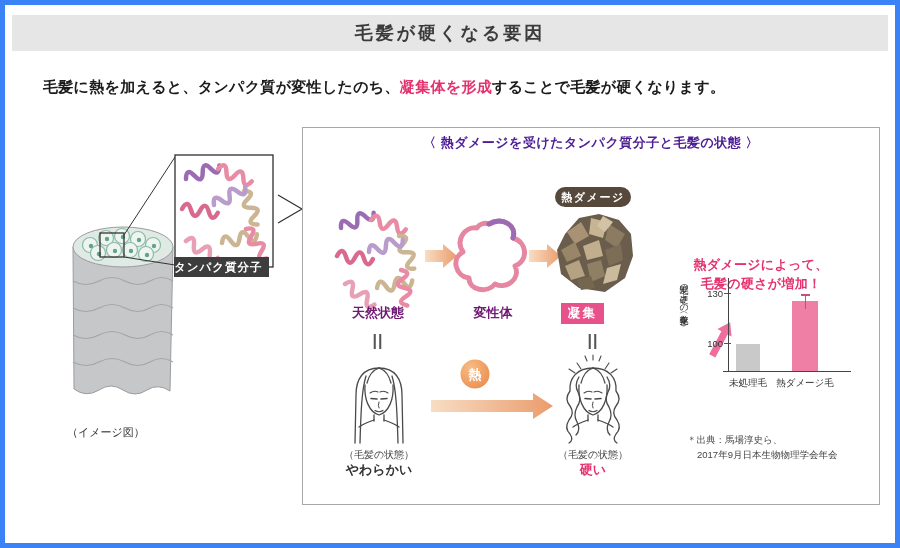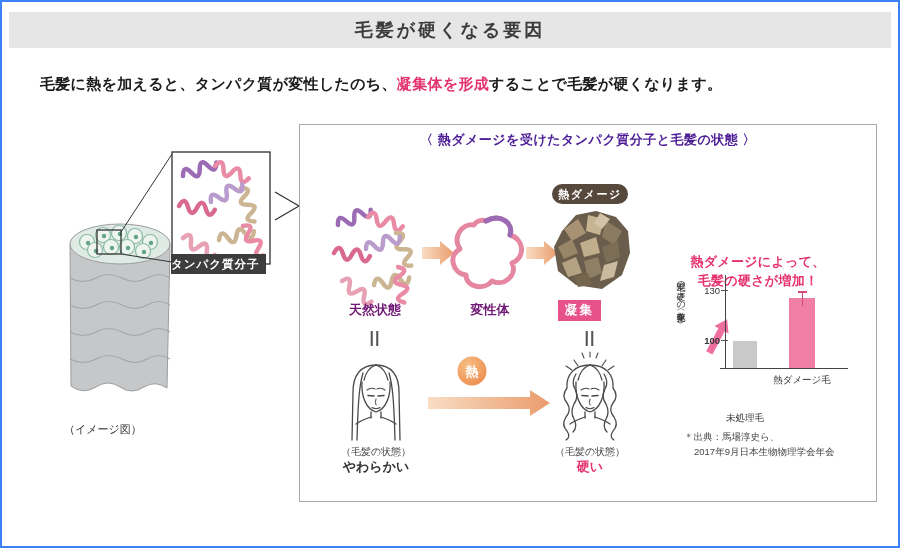--- a/index.html
+++ b/index.html
@@ -1,18 +1,18 @@
 <!DOCTYPE html>
 <html><head>
 <meta charset="utf-8">
 <style>
   * { margin:0; padding:0; box-sizing:border-box; }
   html,body { background:#fff; }
   body { font-family:"Liberation Sans","DejaVu Sans",sans-serif; color:#222; }
-  .canvas { position:relative; width:900px; height:548px; background:#fff; border:2px solid #3b82f6; overflow:hidden; }
+  .canvas { position:relative; width:900px; height:548px; background:#fff; border:5px solid #3b82f6; overflow:hidden; }
 
   
   .header-bar { position:absolute; left:7px; right:7px; top:10px; height:36px; background:#e6e6e6;
                 display:flex; align-items:center; justify-content:center; }
   .page-title { font-size:18px; font-weight:600; color:#3b3b3b; letter-spacing:3px; }
 
   
   .intro { position:absolute; left:38px; top:73px; font-size:15px; font-weight:bold; color:#1b1b1b; letter-spacing:.3px; }
   .intro .hl { color:#e5326e; }
 
@@ -51,21 +51,21 @@
   .ytick::after { content:''; position:absolute; right:-8px; top:5px; width:7px; height:1.2px; background:#555; }
   .y-axis { position:absolute; left:425px; top:150px; width:1.2px; height:93px; background:#444; }
   .x-axis { position:absolute; left:420px; top:243px; width:128px; height:1.2px; background:#444; }
   .bar { position:absolute; }
   .bar-0 { left:433px; width:24px; }
   .bar-1 { left:489px; width:26px; }
   .error-bar { position:absolute; left:498px; width:9px; }
   .error-bar::before { content:''; position:absolute; top:0; left:0; right:0; height:2px; background:#d4487e; }
   .error-bar::after  { content:''; position:absolute; top:0; bottom:0; left:3.8px; width:1.6px; background:#d4487e; }
   .cat-label { position:absolute; top:249px; width:80px; text-align:center; font-size:9.5px; color:#333; }
-  .cat-0 { left:405px;margin-top:38px; } .cat-1 { left:462px; }
+  .cat-0 { left:405px; } .cat-1 { left:462px; }
 
   .source { position:absolute; left:384px; top:304px; font-size:9.5px; color:#444; line-height:1.6; }
   .source .l2 { padding-left:10px; }
 
   
   .sqz { fill:none; stroke-width:4.5; stroke-linecap:round; }
   .face { stroke:#4a4a4a; stroke-width:1.3; fill:none; stroke-linecap:round; stroke-linejoin:round; }
 </style>
 </head>
 <body>
@@ -245,21 +245,21 @@
     <div class="hair-caption hc-right">（毛髪の状態）</div>
     <div class="hair-state hs-right">硬い</div>
 
     <div class="result-title">
       <div>熱ダメージによって、</div>
       <div>毛髪の硬さが増加！</div>
     </div>
 
     <div class="ylabel">毛髪の硬さの変化率（％）</div>
     <div class="ytick" style="top: 160px;">130</div>
-    <div class="ytick" style="top: 210px; font-weight: bold;">100</div>
+    <div class="ytick" style="top: 210px;">100</div>
 
     <div class="bar bar-0" style="top: 216px; height: 27px; background: rgb(201, 201, 201);"></div>
     <div class="bar bar-1" style="top: 172.667px; height: 70.3333px; background: rgb(239, 127, 165);"></div>
     <div class="error-bar" style="top: 166px; height: 14.6667px;"></div>
     <div class="y-axis"></div>
     <div class="x-axis"></div>
 
     <div class="cat-label cat-0">未処理毛</div>
     <div class="cat-label cat-1">熱ダメージ毛</div>
 

